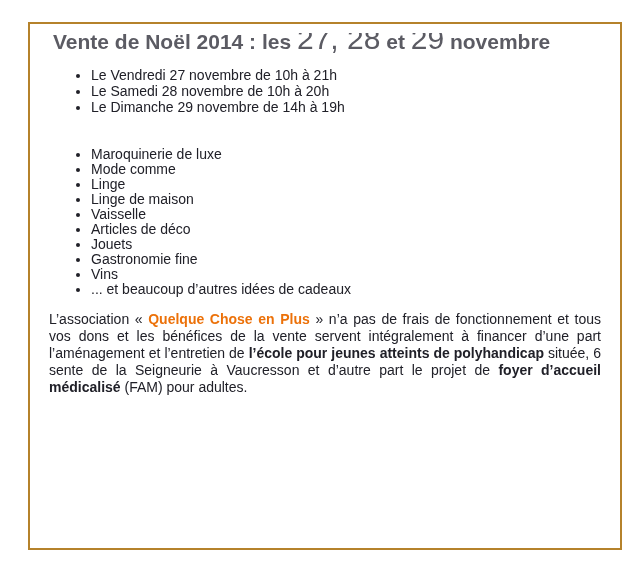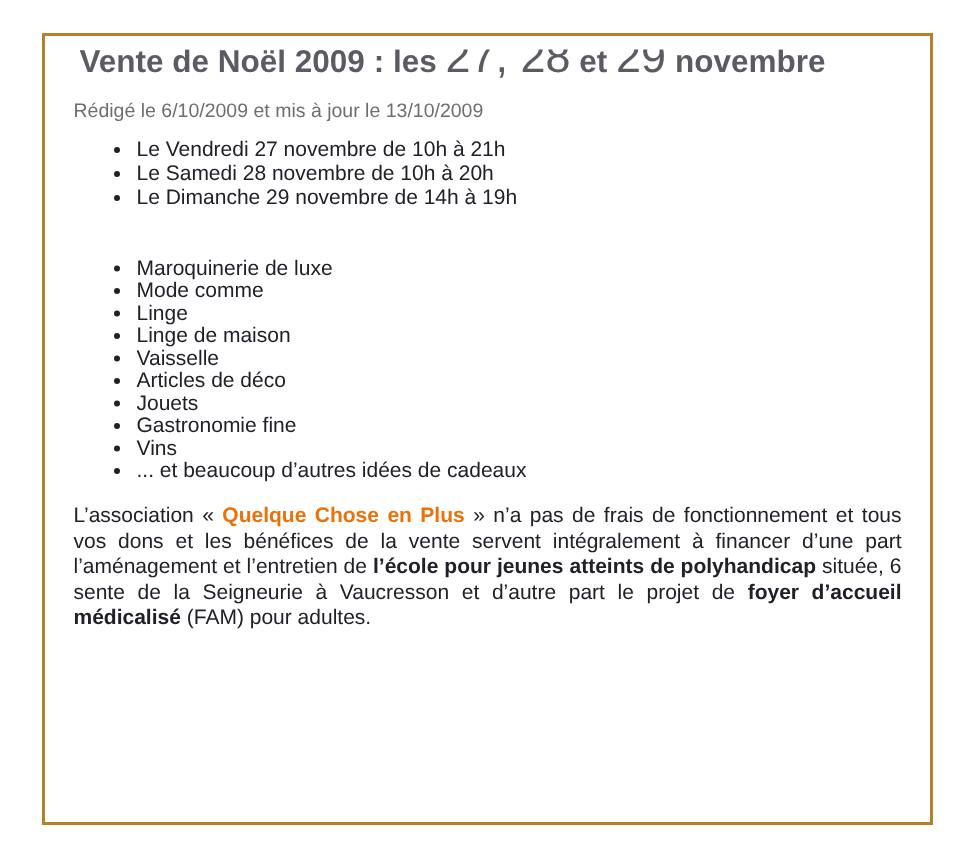--- a/index.html
+++ b/index.html
@@ -84,24 +84,23 @@
   }
   .bold { font-weight: bold; }
   p.outro { margin-top: 14px; }
 </style>
 </head>
 <body>
 
 <div class="box">
 
   <div class="title-clip">
-    <h1 class="post-title"><span class="t-small">Vente de Noël 2009 : les </span><span class="t-big">27, 28</span><span class="t-small"> et </span><span class="t-big">29</span><span class="t-small"> novembre</span></h1>
+    <h1 class="post-title"><span class="t-small">Vente de Noël 2014 : les </span><span class="t-big">27, 28</span><span class="t-small"> et </span><span class="t-big">29</span><span class="t-small"> novembre</span></h1>
   </div>
 
-  <div class="meta">Rédigé le 6/10/2009 et mis à jour le 13/10/2009</div>
 
 
 
   <ul class="bullet-list hours-list">
     <li>Le Vendredi 27 novembre de 10h à 21h</li>
     <li>Le Samedi 28 novembre de 10h à 20h</li>
     <li>Le Dimanche 29 novembre de 14h à 19h</li>
   </ul>
 
 

